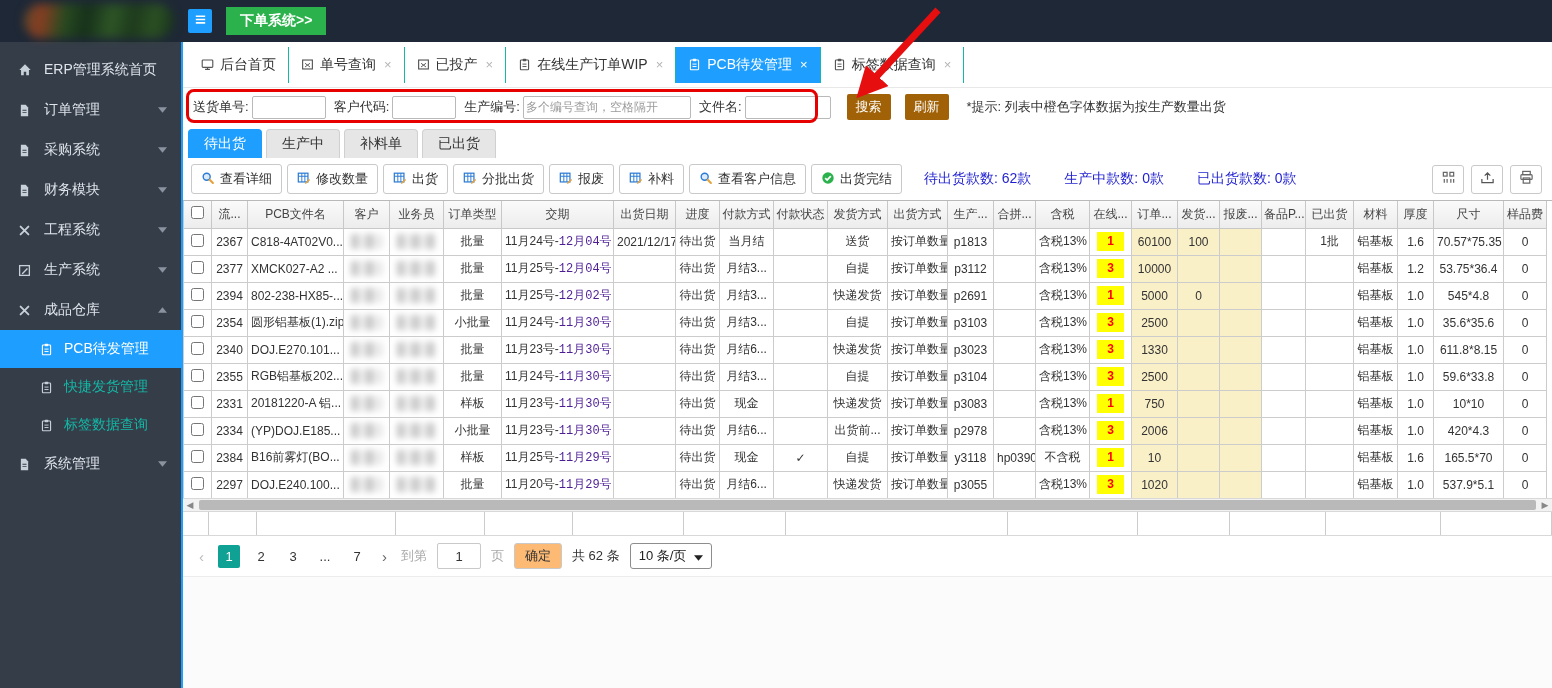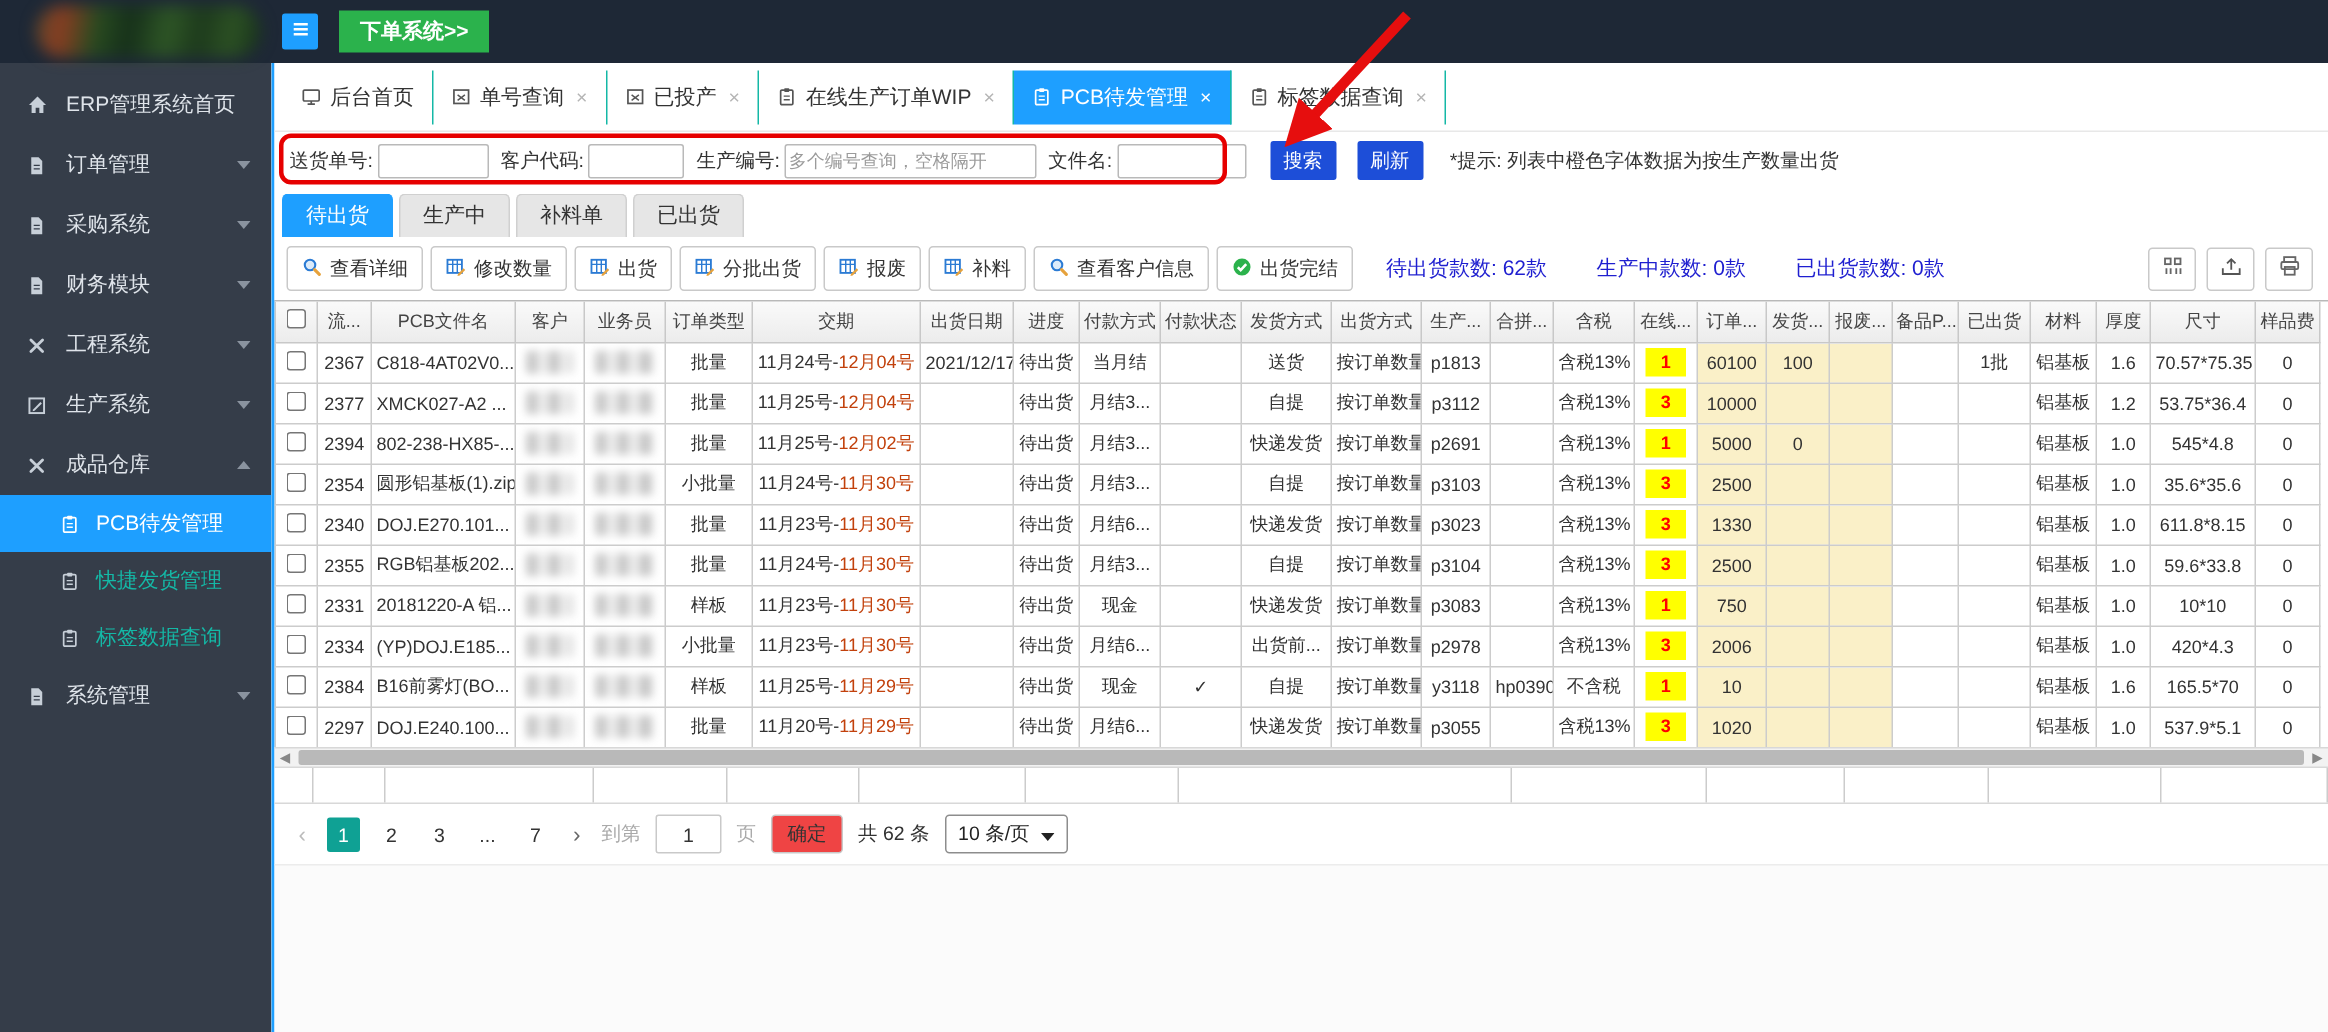--- a/index.html
+++ b/index.html
@@ -44,21 +44,21 @@
   .tab.active .t-icon { color:#fff; }
   .tab.active .t-close { color:#fff; }
 
   
   .searchbar { height:38px; flex:0 0 38px; display:flex; align-items:center; padding-left:10px; position:relative; background:#fff; }
   .sf { display:flex; align-items:center; margin-right:8px; }
   .sf label { font-size:13px; color:#333; margin-right:3px; white-space:nowrap; }
   .sf input { height:23px; border:1px solid #b9b9b9; border-radius:2px; padding:0 2px; font-size:12px; font-family:Liberation Serif, serif; color:#333; }
   .sf input::placeholder { color:#9b9b9b; }
   .red-box { position:absolute; left:3px; top:1px; width:632px; height:34px; border:3px solid #e60000; border-radius:8px; pointer-events:none; z-index:4; }
-  .btn-teal { height:26px; padding:0 9px; background:#1d4ed8; color:#fff; border:none; border-radius:2px; font-size:13px; cursor:pointer; font-family:inherit; }
+  .btn-teal { height:26px; padding:0 9px; background:#a16207; color:#fff; border:none; border-radius:2px; font-size:13px; cursor:pointer; font-family:inherit; }
   .search-tip { margin-left:18px; font-size:13px; color:#333; white-space:nowrap; }
 
   
   .subtabs { height:32px; flex:0 0 32px; display:flex; align-items:flex-end; gap:4px; padding-left:5px; background:#fff; }
   .subtab { height:29px; padding:0 15px; display:flex; align-items:center; font-size:14px; color:#333;
     background:#e6e6e6; border:1px solid #d0d0d0; border-bottom:none; border-radius:4px 4px 0 0; cursor:pointer; }
   .subtab.active { background:#1e9fff; color:#fff; border-color:#1e9fff; }
 
   
   .toolbar { height:42px; flex:0 0 42px; display:flex; align-items:center; padding:0 10px 0 8px; background:#fff; }
@@ -74,40 +74,40 @@
   
   .grid-wrap { flex:0 0 298px; overflow:hidden; border-top:1px solid #b9b9b9; }
   table.grid { border-collapse:collapse; table-layout:fixed; width:1363px; font-size:12px; }
   table.grid th { height:27px; background:linear-gradient(#fafafa,#ececec); border:1px solid #c8c8c8; border-top:none;
     font-weight:normal; color:#444; padding:0 2px; white-space:nowrap; overflow:hidden; }
   table.grid td { height:27px; border:1px solid #ccc; text-align:center; color:#333; padding:0 3px;
     white-space:nowrap; overflow:hidden; background:#fff; }
   table.grid td.cream { background:#faf0c8; }
   table.grid td.file { text-align:left; }
   .cb { width:13px; height:13px; cursor:pointer; }
-  .date2 { color:#c2410c; }
+  .date2 { color:#4c1d95;font-family:Liberation Mono, monospace; }
   .yellow-chip { margin:2px 4px; height:19px; line-height:19px; background:#ffff00; color:#ff0000; font-weight:bold; }
   .blur-chip { height:15px; margin:2px 4px; border-radius:2px;
     background:repeating-linear-gradient(90deg,#c6c6c6 0 7px,#ececec 7px 15px); filter:blur(3px); }
 
   
   .hscroll { height:14px; flex:0 0 14px; background:#f2f2f2; border:1px solid #d8d8d8; border-left:none; border-right:none; display:flex; align-items:center; }
   .hs-arrow { width:14px; height:12px; display:flex; align-items:center; justify-content:center; color:#888; font-size:9px; cursor:pointer; }
   .hs-thumb { height:10px; flex:1; margin:0 2px; background:#b9b9b9; border-radius:2px; cursor:grab; }
   .footer-strip { height:24px; flex:0 0 24px; display:flex; border-bottom:1px solid #d8d8d8; background:#fff; }
   .footer-strip .fcell { border-right:1px solid #ccc; height:100%; }
 
   
   .pagination { height:40px; flex:0 0 40px; display:flex; align-items:center; gap:10px; padding-left:12px; background:#fff; font-size:13px; }
   .pg-nav { color:#bbb; font-size:15px; cursor:pointer; padding:0 4px; }
   .pg-num { min-width:22px; text-align:center; color:#333; cursor:pointer; padding:4px 5px; }
   .pg-num.active { background:#0fa194; color:#fff; border-radius:2px; }
   .pg-muted { color:#aaa; }
   .pg-input { width:44px; height:26px; border:1px solid #c9c9c9; border-radius:2px; text-align:center; font-size:13px; font-family:inherit; color:#333; }
-  .pg-btn { height:26px; padding:0 10px; background:#ef4444; border:1px solid #c9c9c9; border-radius:3px; font-size:13px; color:#333; cursor:pointer; font-family:inherit; }
+  .pg-btn { height:26px; padding:0 10px; background:#fdba74; border:1px solid #c9c9c9; border-radius:3px; font-size:13px; color:#333; cursor:pointer; font-family:inherit; }
   .pg-select { height:26px; display:flex; align-items:center; gap:8px; padding:0 8px; border:1px solid #8d8d8d; border-radius:3px; color:#222; cursor:pointer; }
 
   .bottom-space { flex:1; background:#fbfbfb; border-top:1px solid #ececec; }
 
   
   .annotation { position:absolute; left:0; top:0; width:1552px; height:688px; pointer-events:none; z-index:9; }
 </style>
 </head>
 <body>
 

